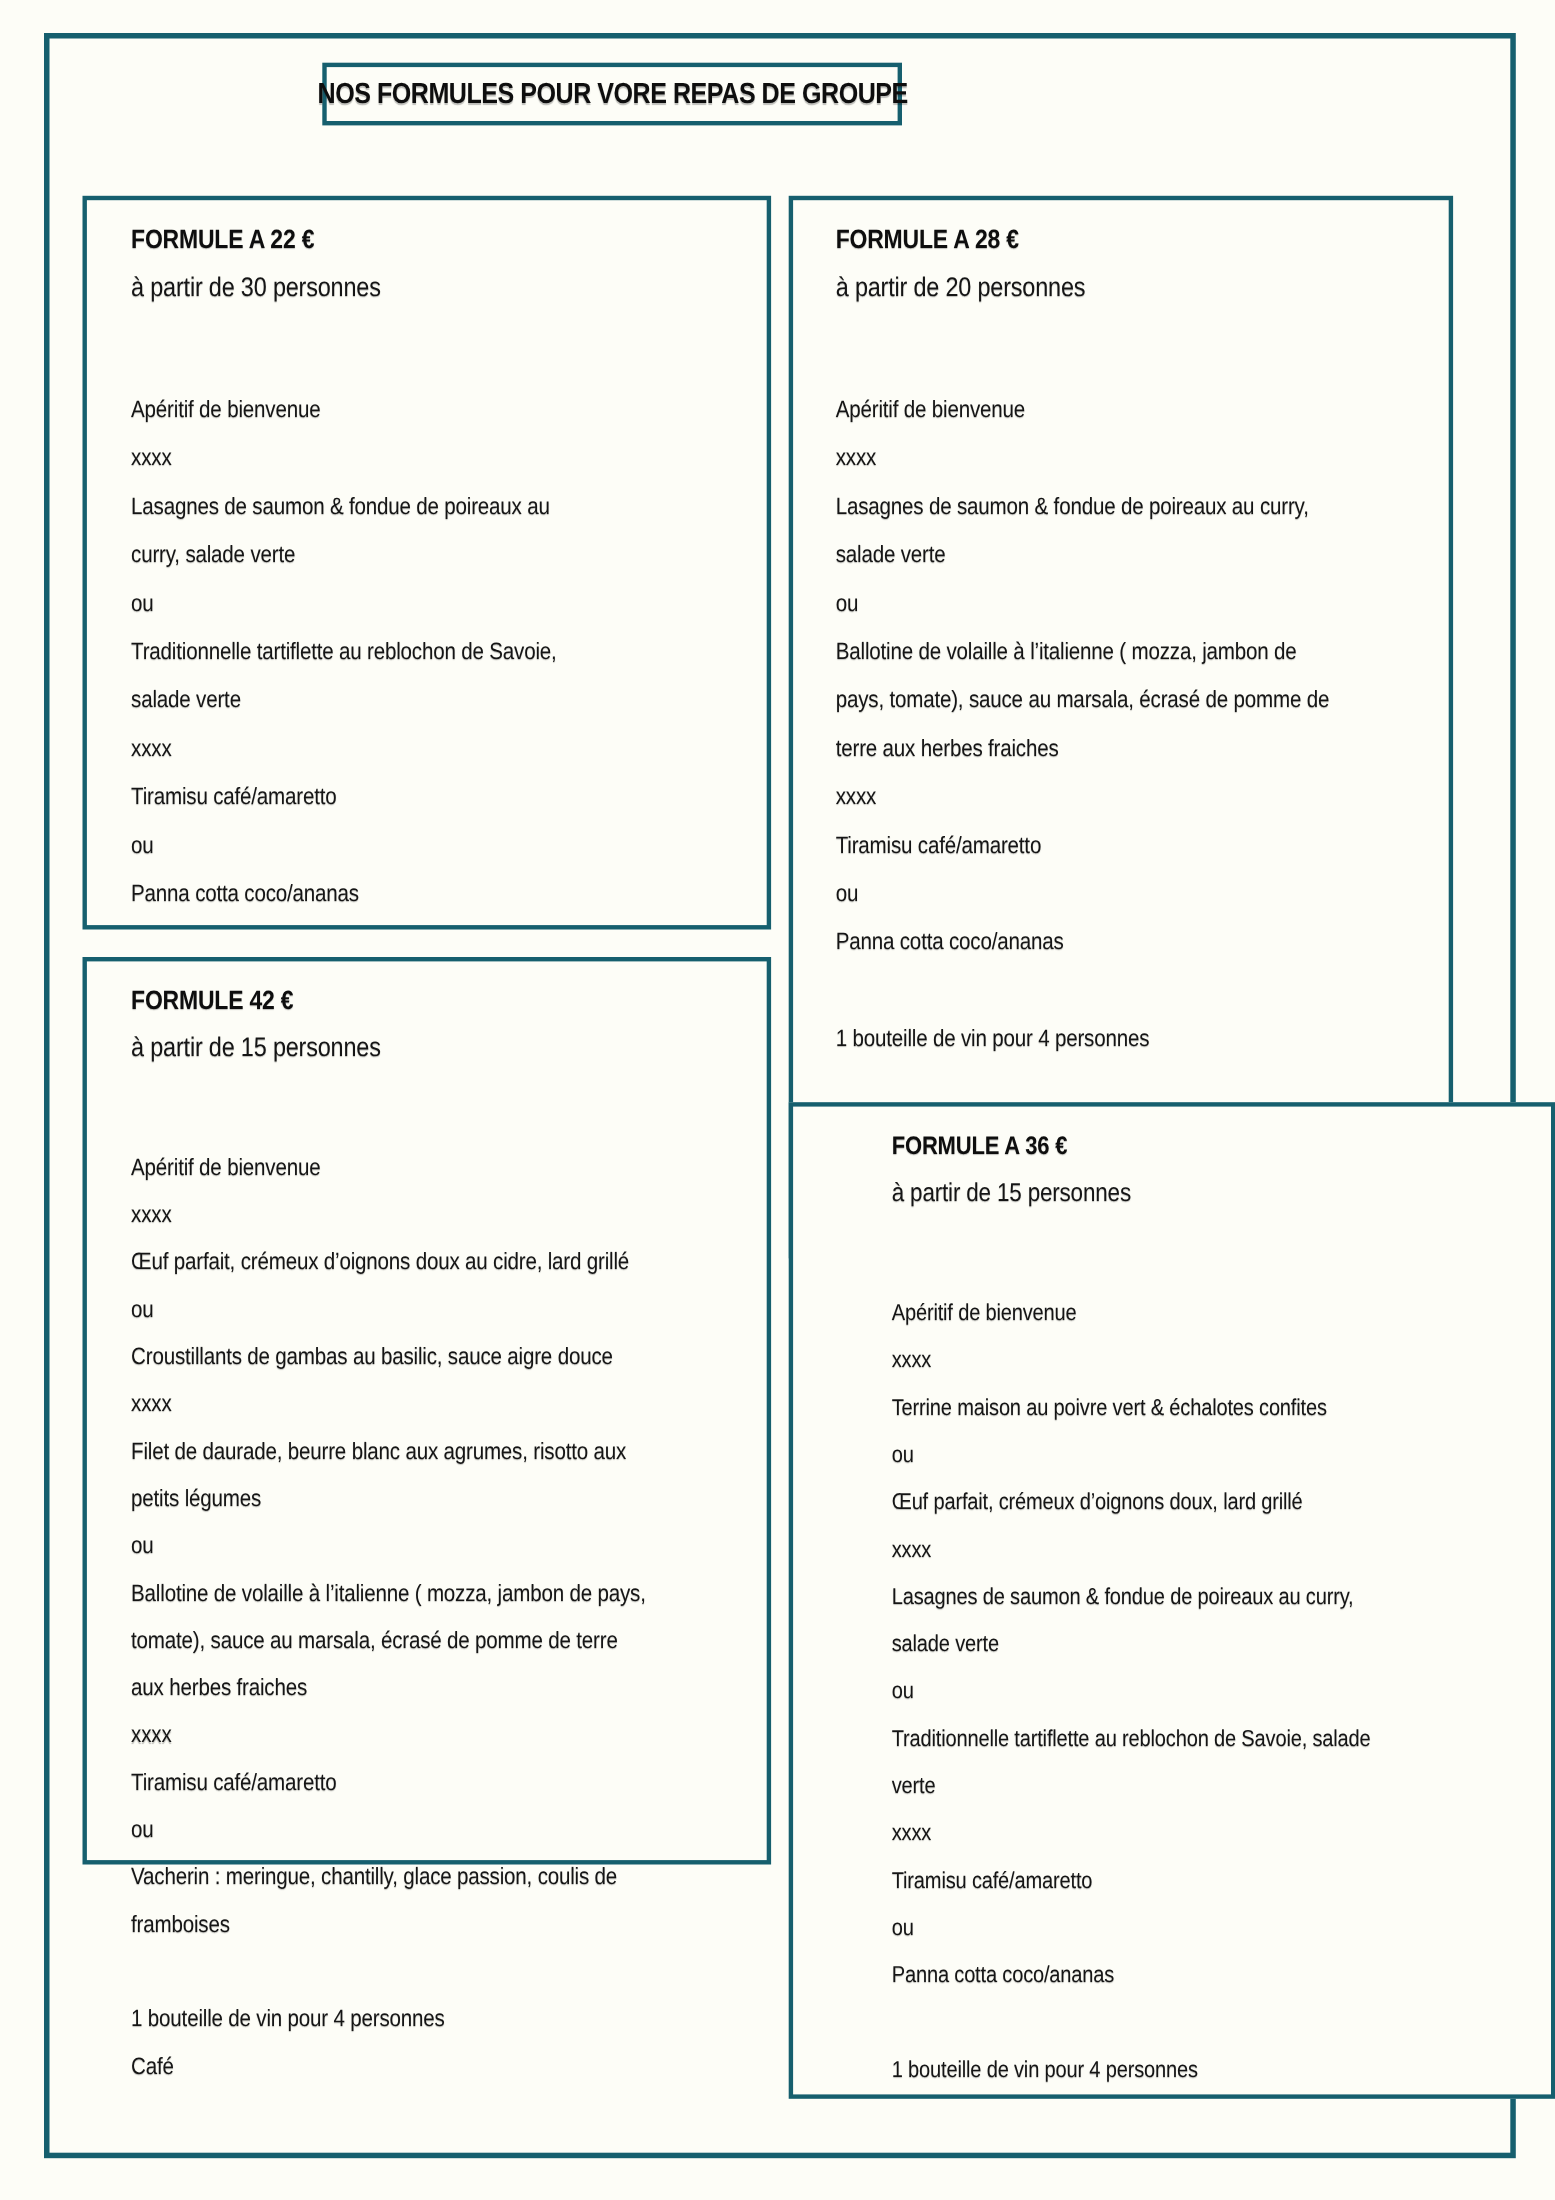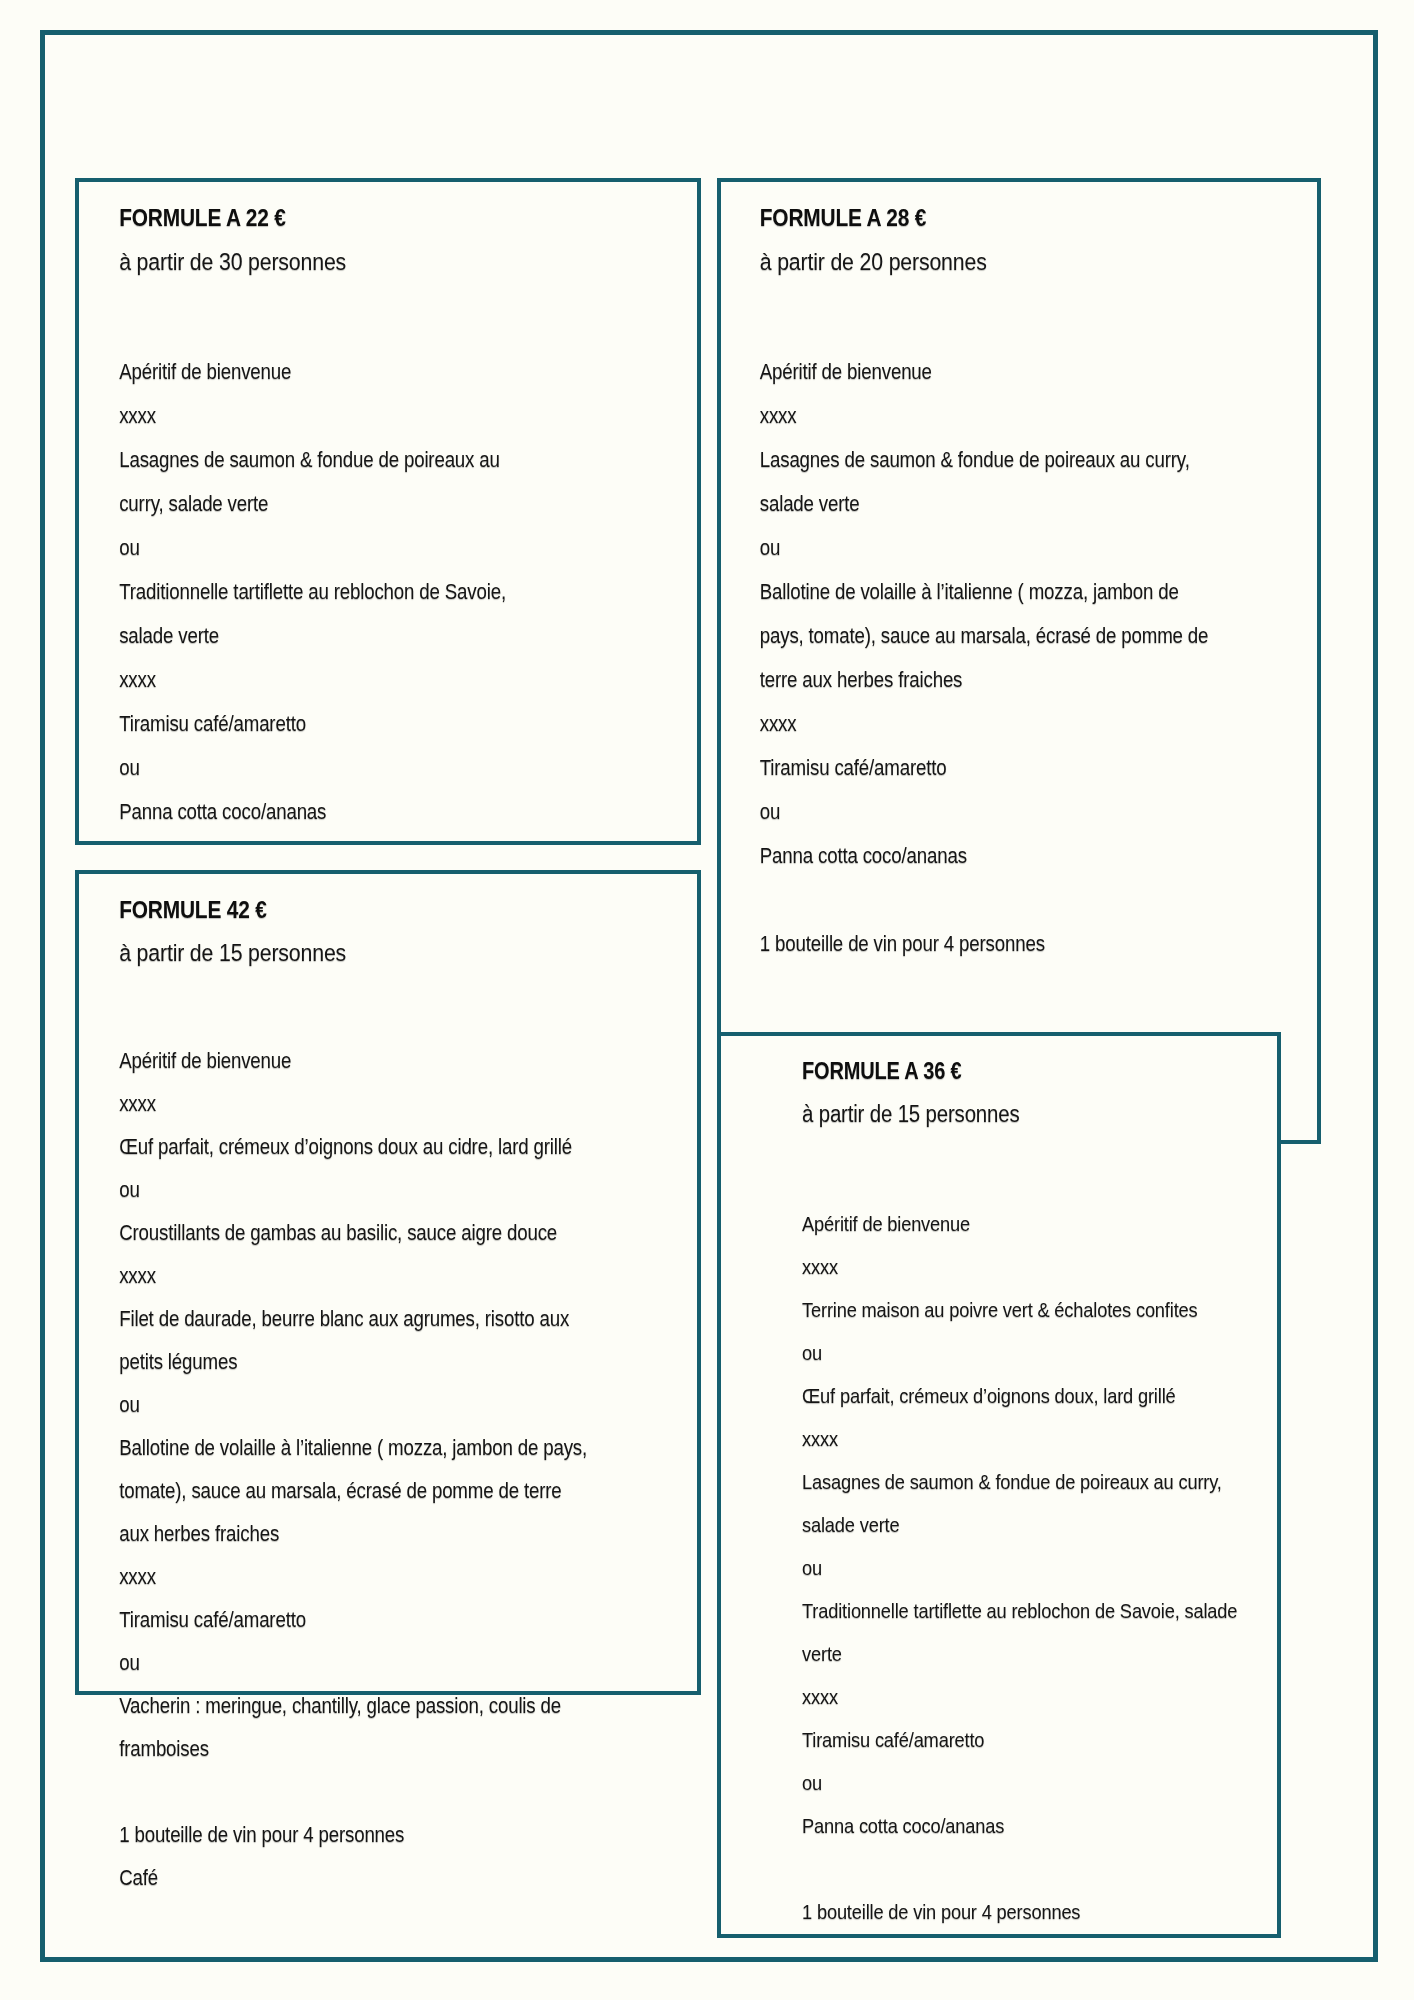--- a/index.html
+++ b/index.html
@@ -22,40 +22,43 @@
     letter-spacing:-0.5px;white-space:nowrap;transform:scaleX(0.86);
     text-shadow:0 1px 1px rgba(0,0,0,0.25);
   }
   .menu-box{
     position:absolute;border:4px solid #165f6e;box-sizing:border-box;
     background:#fdfdf7;padding-top:14px;--lh:44px;
   }
   .box-0{left:75px; top:178px; width:626px;height:667px;}
   .box-1{left:717px;top:178px; width:604px;height:966px;}
   .box-2{left:75px; top:870px; width:626px;height:825px;--lh:43px;}
-  .box-3{left:717px;top:1032px;width:564px;height:906px;padding-left:48px; --lh:43px;}
+  .box-3{left:717px;top:1002px;width:697px;height:906px;padding-left:48px; --lh:43px;}
   .bx-title,.bx-sub,.ln{
     line-height:var(--lh);height:var(--lh);
     white-space:nowrap;letter-spacing:-0.2px;transform:scaleX(0.87);
     text-shadow:0 1px 1px rgba(0,0,0,0.25);
   }
   .bx-title{font-weight:700;font-size:24px;color:#0e0e0e;}
   .bx-sub{font-size:24.5px;}
   .ln{font-size:21.5px;}
   .bx-gap{height:66px;}
   .box-3 .bx-title{font-size:23px;}
   .box-3 .bx-sub{font-size:23.5px;}
   .box-3 .ln{font-size:21px;}
 </style>
 </head>
 <body>
 
 <div class="page">
   <div class="outer-frame"></div>
 
+  <div class="title-box">
+    <div class="title-text">NOS FORMULES POUR VORE REPAS DE GROUPE</div>
+  </div>
 
   <section class="menu-box box-0">
       <div class="bx-title">FORMULE A 22 €</div>
       <div class="bx-sub">à partir de 30 personnes</div>
       <div class="bx-gap"></div>
       <div class="ln">Apéritif de bienvenue</div>
       <div class="ln sep">xxxx</div>
       <div class="ln">Lasagnes de saumon &amp; fondue de poireaux au</div>
       <div class="ln">curry, salade verte</div>
       <div class="ln or">ou</div>

